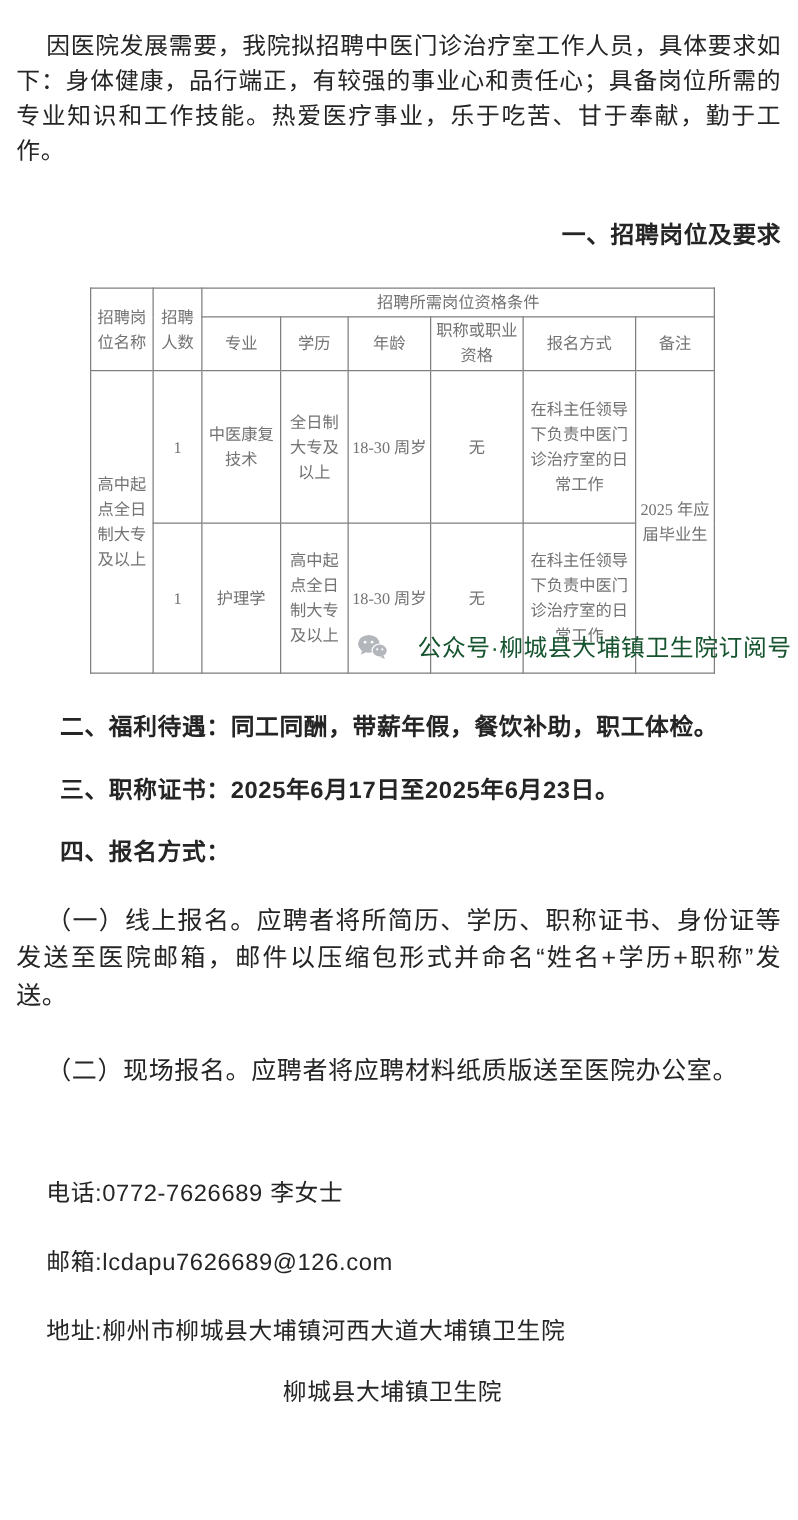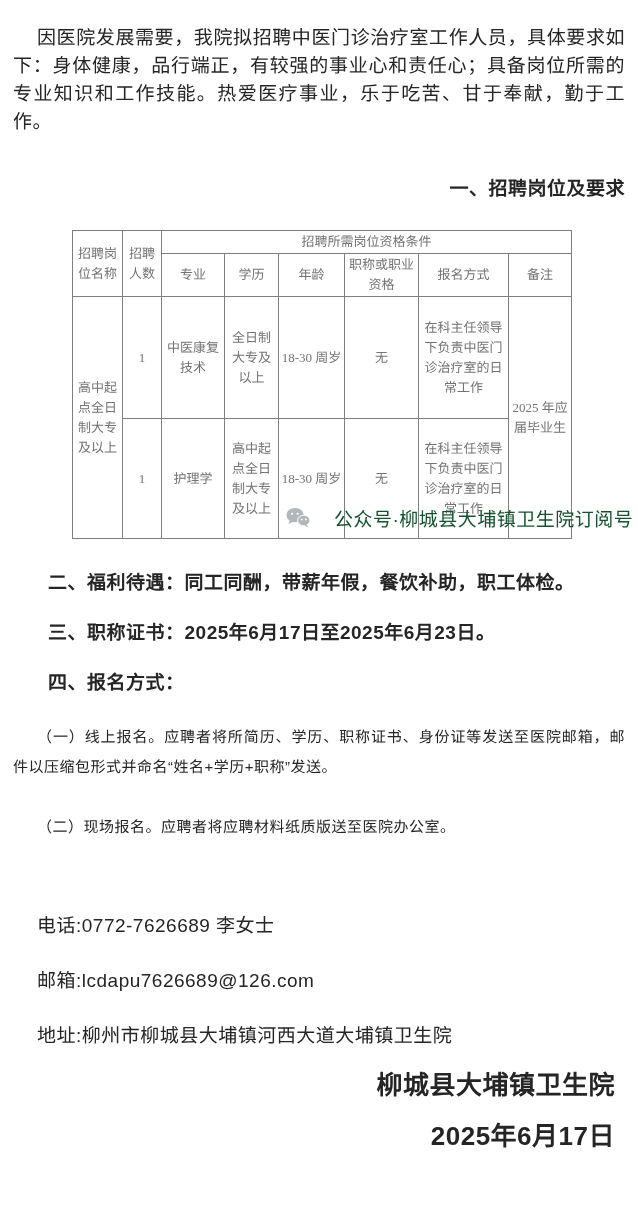--- a/index.html
+++ b/index.html
@@ -30,43 +30,42 @@
     line-height: 28px;
     font-weight: 700;
     letter-spacing: 0.5px;
     padding-left: 35px;
   }
   .h1 { margin-top: 39px; text-align: right; }
   .s2 { margin-top: 30px; }
   .s3 { margin-top: 22px; }
   .s4 { margin-top: 22px; font-family: Liberation Serif, serif; }
   .sub-para {
-    font-size: 15px;
+    font-size: 20px;
     line-height: 30px;
     letter-spacing: 0.5px;
     text-align: justify;
   }
   .p41 { margin-top: 25px; }
   .p42 { margin-top: 30px; }
   .contact {
     font-size: 19px;
     line-height: 28px;
     letter-spacing: 0.5px;
     padding-left: 24px;
   }
   .phone { margin-top: 70px; }
   .email { margin-top: 27px; }
   .addr  { margin-top: 27px; }
   .right-line {
-    font-size: 26px;
-    line-height: 28px;
-    letter-spacing: 0.5px;
-    text-align: right;
+    font-size: 19px;
+    line-height: 28px;
+    letter-spacing: 0.5px;
+    text-align: center;
     padding-right: 10px;
-    font-weight: bold;
   }
   .sig  { margin-top: 21px; }
   .date { margin-top: 23px; }
 
   
   .table-wrap {
     position: relative;
     margin-top: 27px;
     margin-left: 59px;
     width: 499px;
@@ -189,15 +188,14 @@
   <p class="heading s4">四、报名方式：</p>
 
   <p class="sub-para p41" style="text-indent:24px">（一）线上报名。应聘者将所简历、学历、职称证书、身份证等发送至医院邮箱，邮件以压缩包形式并命名“姓名+学历+职称”发送。</p>
   <p class="sub-para p42" style="text-indent:24px">（二）现场报名。应聘者将应聘材料纸质版送至医院办公室。</p>
 
   <p class="contact phone">电话:0772-7626689 李女士</p>
   <p class="contact email">邮箱:lcdapu7626689@126.com</p>
   <p class="contact addr">地址:柳州市柳城县大埔镇河西大道大埔镇卫生院</p>
 
   <p class="right-line sig">柳城县大埔镇卫生院</p>
-  <p class="right-line date">2025年6月17日</p>
 
 </div>
 
 </body></html>

